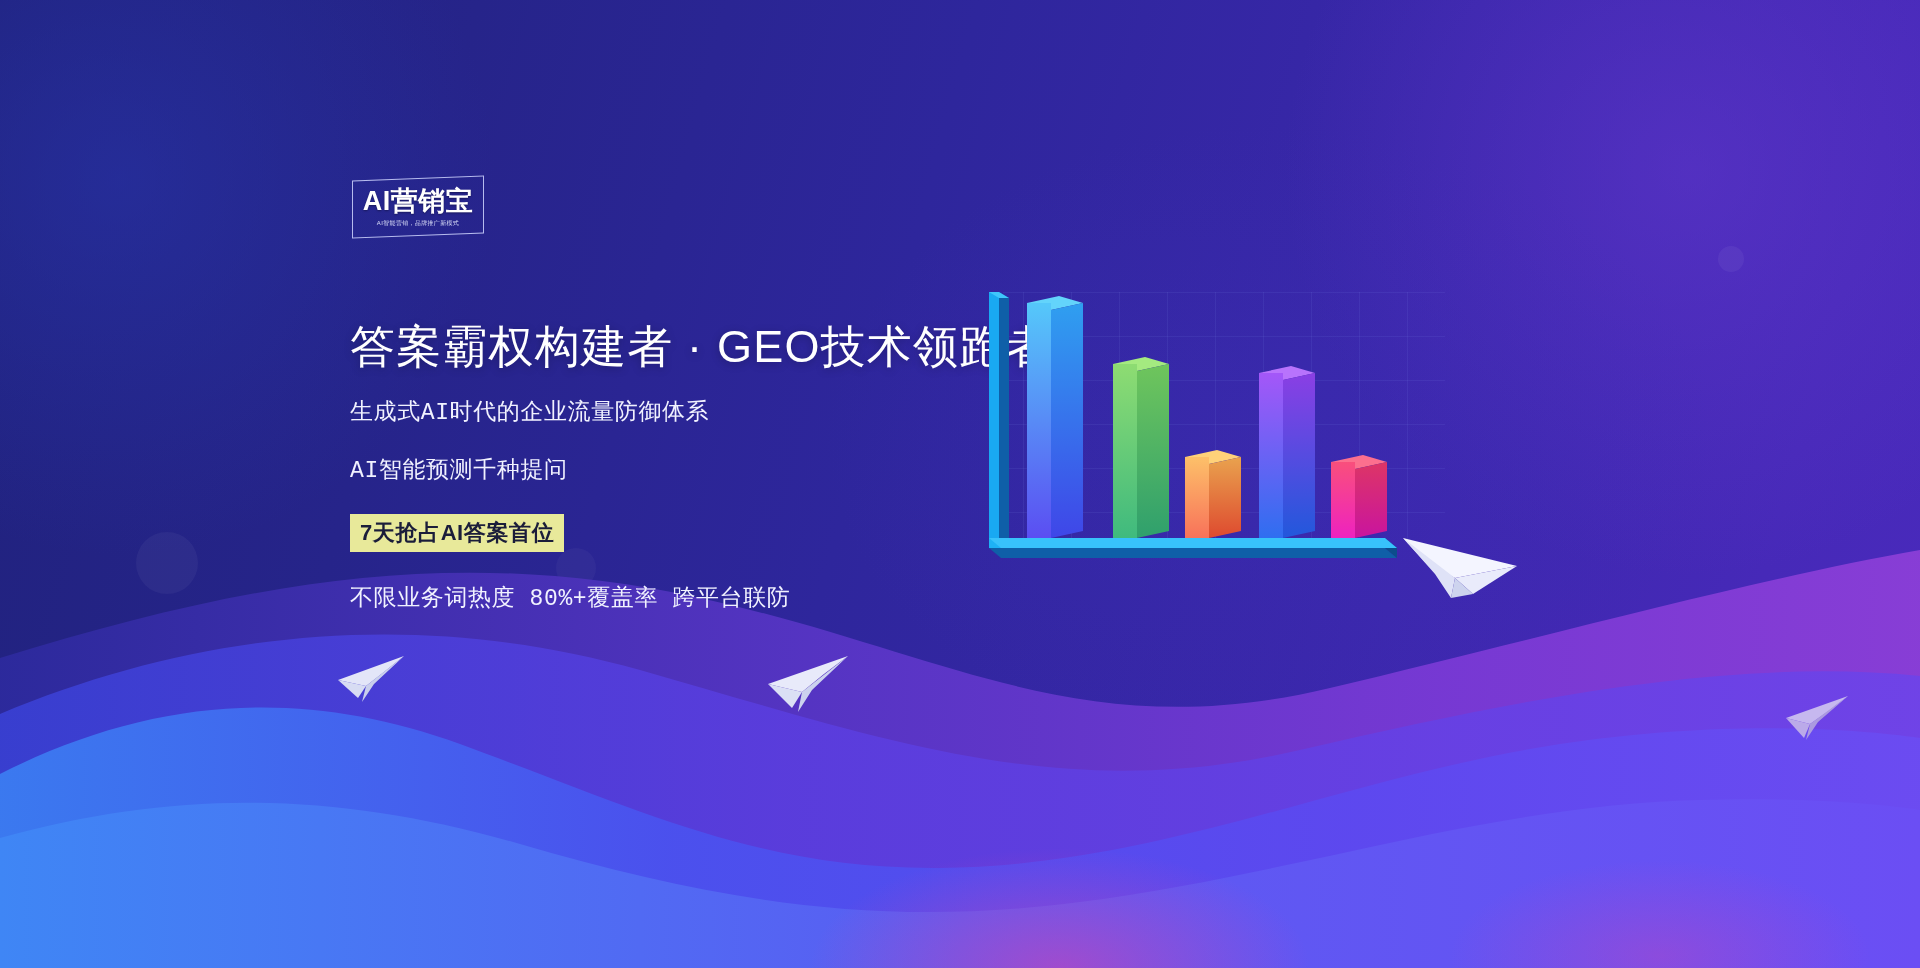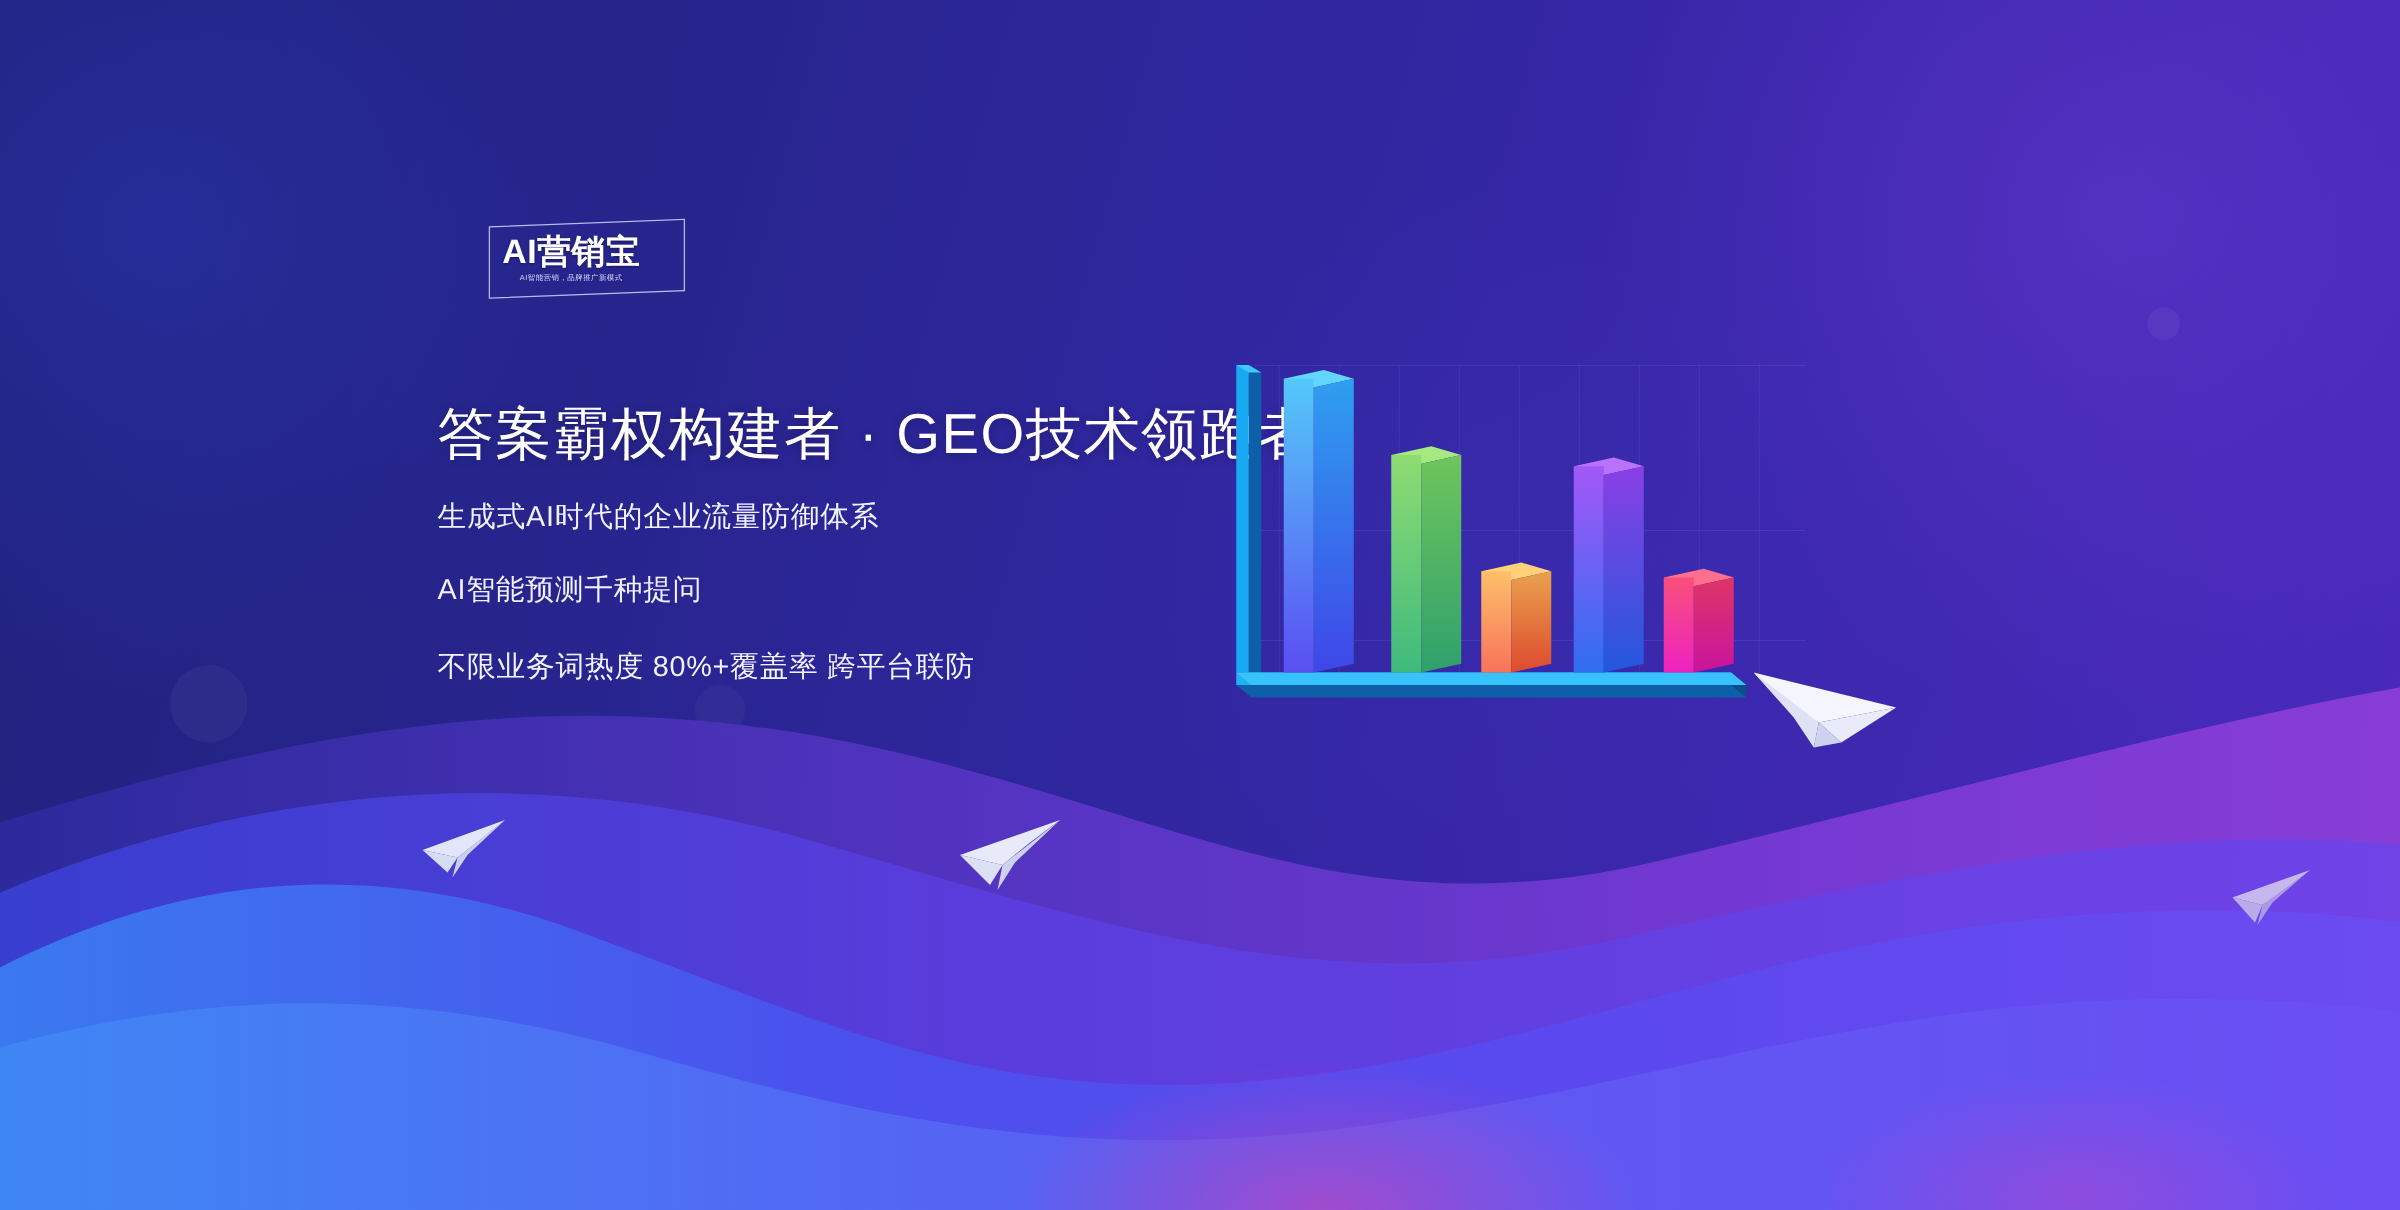--- a/index.html
+++ b/index.html
@@ -40,21 +40,21 @@
   .dc3 { left:1718px; top:246px; width:26px; height:26px;
          background:rgba(255,255,255,.05); }
 
   
   .waves { position:absolute; left:0; bottom:0; width:1920px; height:430px; }
   .waves svg { display:block; width:1920px; height:430px; }
 
   
   #logo {
     position:absolute; left:352px; top:178px;
-    width:157px; height:58px;margin-left:39px;
+    width:132px; height:58px;
   }
   #logo .frame {
     position:absolute; inset:0;
     border:1.6px solid rgba(208,214,255,.85);
     transform:skewY(-2.2deg);
   }
   #logo .wordmark {
     position:absolute; left:2px; top:8px; width:128px;
     text-align:center;
     color:#ffffff;
@@ -87,20 +87,21 @@
     white-space:nowrap;
     text-shadow:0 2px 8px rgba(0,0,0,.25);
   }
 
   .subline {
     color:#f1f2ff;
     font-size:23px;
     line-height:30px;
     letter-spacing:.6px;
     white-space:nowrap;
+    font-family:Liberation Mono, monospace;
   }
   .sub1 { margin-top:22px; }
   .sub2 { margin-top:28px; }
 
   #highlight-wrap { margin-top:28px; }
   #highlight {
     display:inline-block;
     background:#e8e99a;
     color:#1b1d3a;
     font-size:22px;
@@ -184,20 +185,23 @@
   <div id="logo">
     <div class="frame"></div>
     <div class="wordmark">AI营销宝</div>
     <div class="tagline">AI智能营销，品牌推广新模式</div>
   </div>
 
   <div id="copy">
     <div id="headline">答案霸权构建者 · GEO技术领跑者</div>
     <div class="subline sub1">生成式AI时代的企业流量防御体系</div>
     <div class="subline sub2">AI智能预测千种提问</div>
+    <div id="highlight-wrap">
+      <span id="highlight">7天抢占AI答案首位</span>
+    </div>
     <div class="subline sub4">不限业务词热度 80%+覆盖率 跨平台联防</div>
   </div>
 
   <div id="chart">
     <svg width="470" height="380" viewBox="0 0 470 380" xmlns="http://www.w3.org/2000/svg">
       <defs>
 
         <pattern id="grid" width="48" height="44" patternUnits="userSpaceOnUse">
           <path d="M48 0 L0 0 0 44" fill="none" stroke="rgba(150,165,255,.16)" stroke-width="1"></path>
         </pattern>

